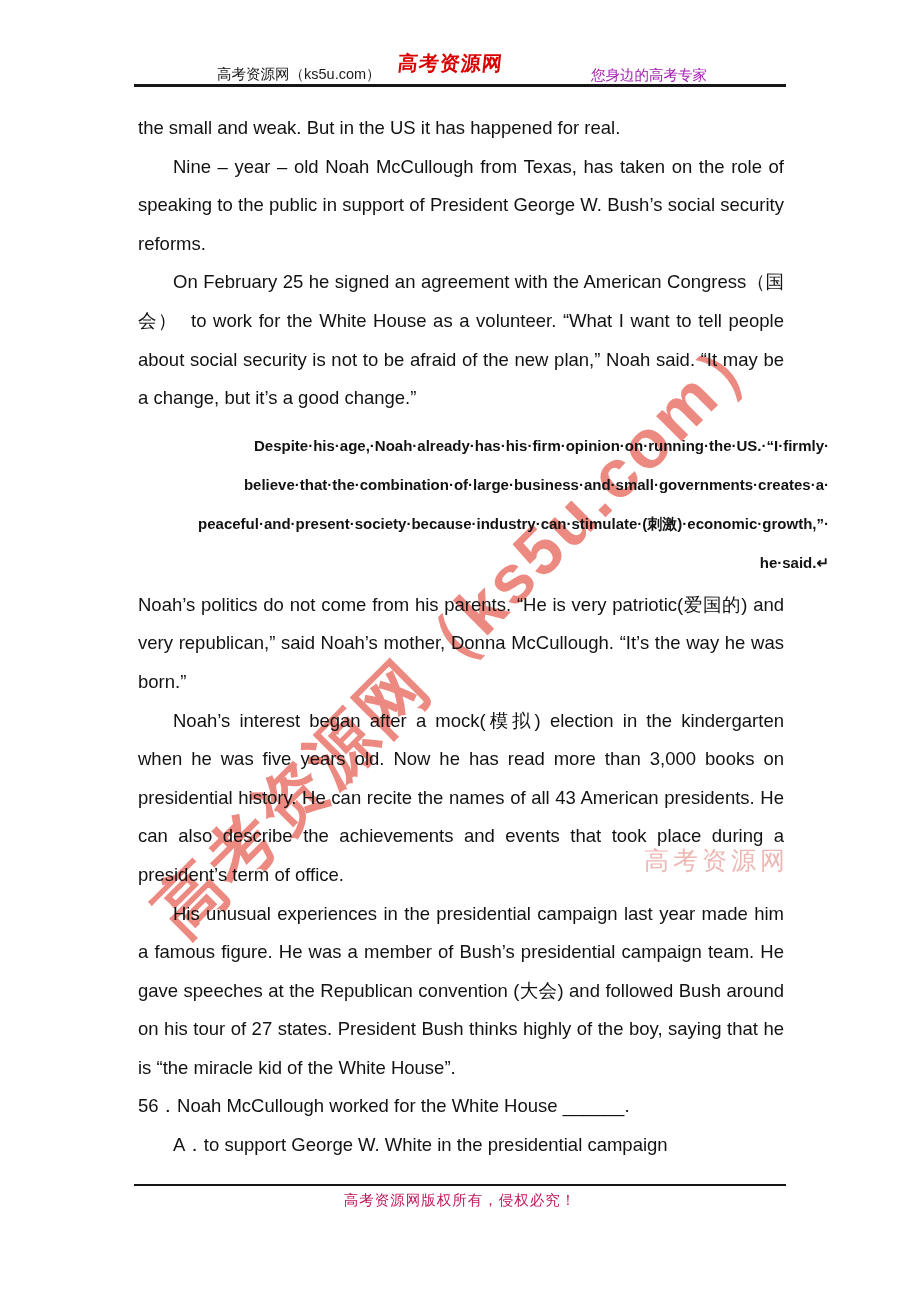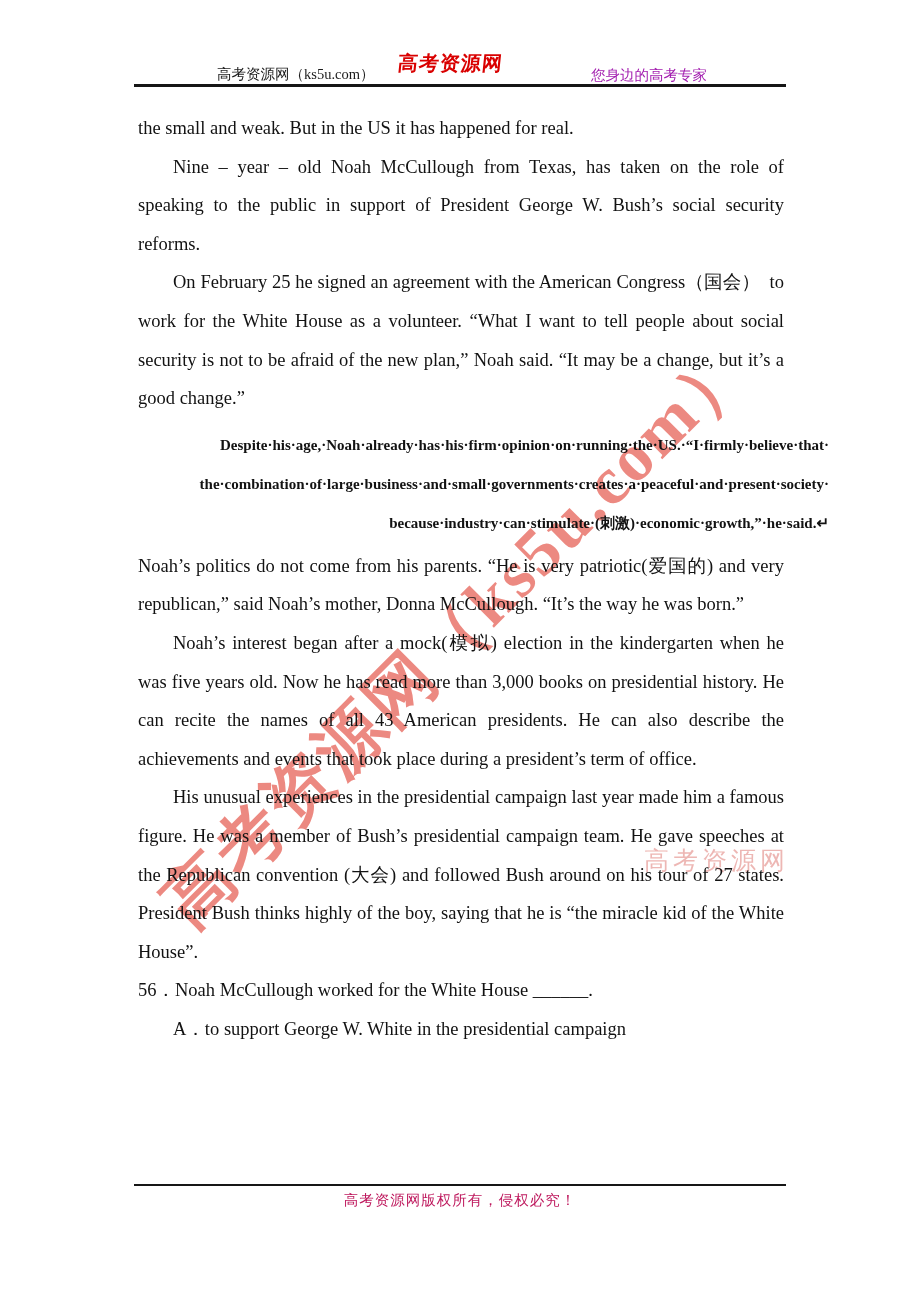--- a/index.html
+++ b/index.html
@@ -1,19 +1,19 @@
 <!DOCTYPE html>
 <html><head>
 <meta charset="utf-8">
 <style>
   html,body { margin:0; padding:0; background:#ffffff; }
   .page {
     position:relative; width:920px; height:1279px;
     background:#ffffff; overflow:hidden;
-    font-family:Liberation Serif, serif;
+    font-family:Liberation Sans, sans-serif;
     color:#121212;
   }
   
   .hdr-left  { position:absolute; left:217px; top:65px;  font-size:14.5px; color:#1b1b1b; white-space:nowrap; z-index:2; }
   .hdr-logo  { position:absolute; left:398px; top:50px;  font-size:20px; font-weight:bold; color:#d90000;
                letter-spacing:1px; transform:skewX(-6deg); white-space:nowrap; z-index:2; }
   .hdr-right { position:absolute; left:591px; top:66px;  font-size:14.5px; color:#a21caf; white-space:nowrap; z-index:2; }
   .rule-top  { position:absolute; left:134px; top:84px;  width:652px; height:3px; background:#161616; z-index:2; }
   
   .wm-diag {

